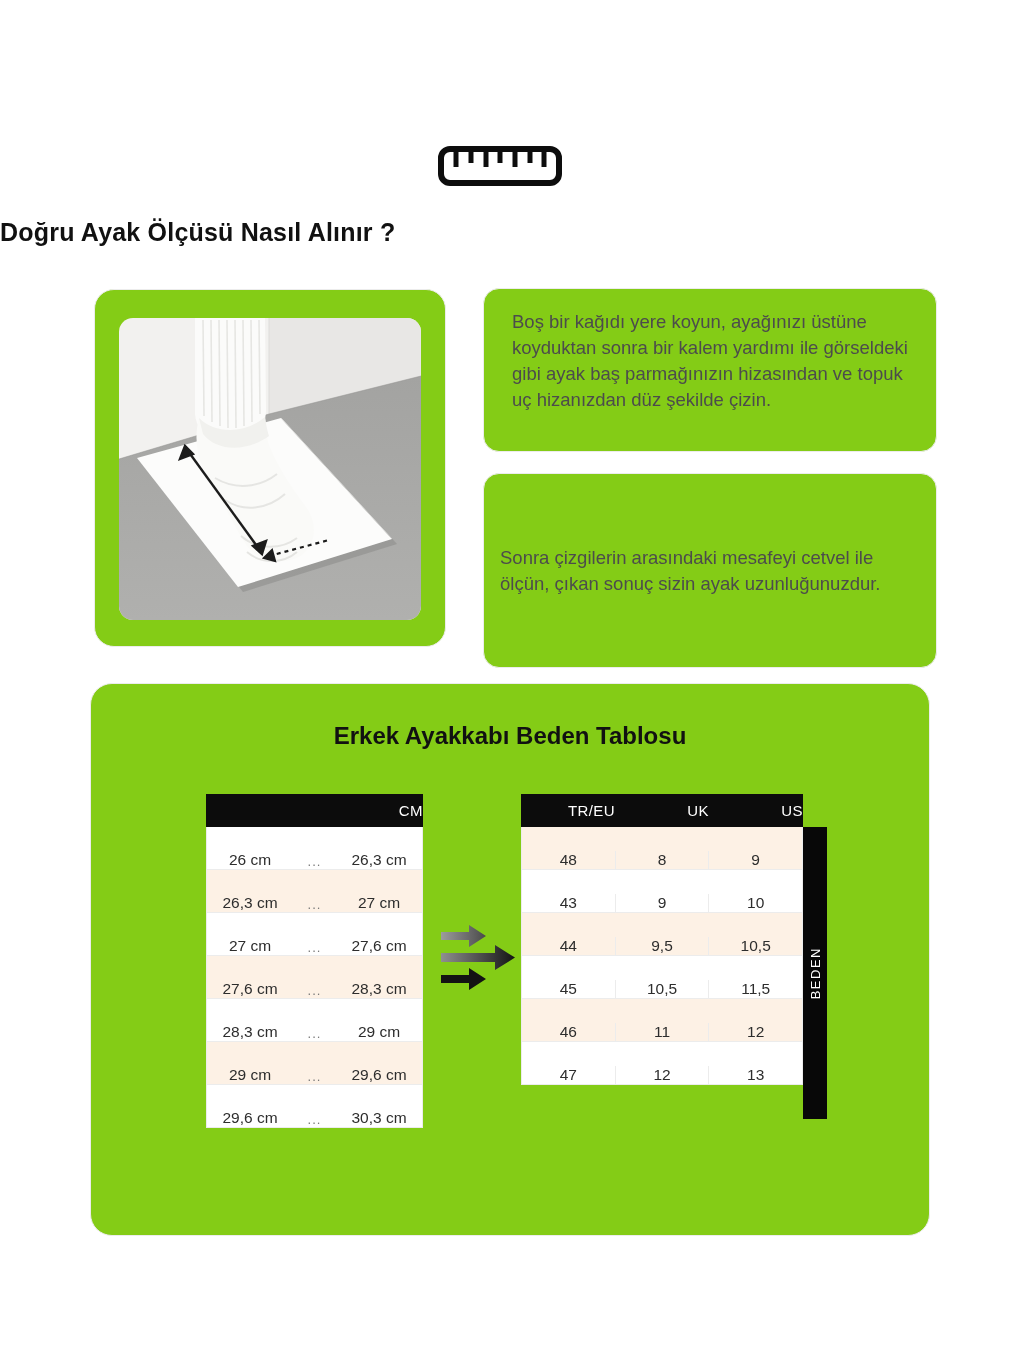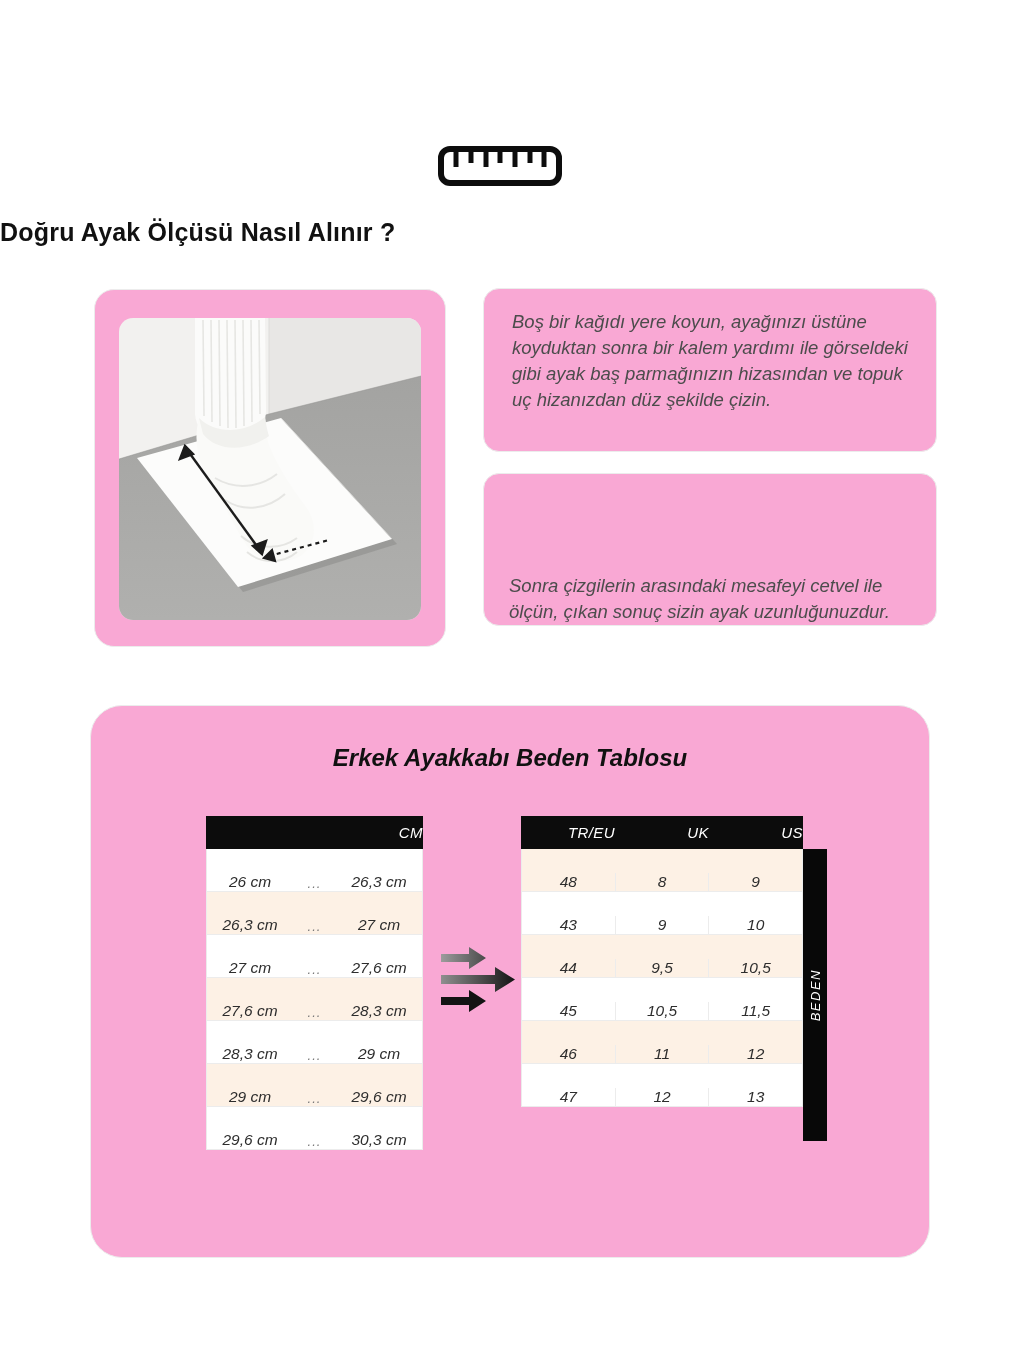--- a/index.html
+++ b/index.html
@@ -11,32 +11,32 @@
   .abs{position:absolute;box-sizing:border-box;}
 
   
   .ruler-wrap{left:437px;top:145px;width:126px;height:42px;}
   .page-title{
     left:0;top:218px;width:1020px;
     font-size:25px;font-weight:700;color:#111;letter-spacing:.2px;
   }
 
   
-  .card{background:#f9a8d4;border:1px solid var(--border);font-style:italic;}
+  .card{background:#84cc16;border:1px solid var(--border);}
   .photo-card{left:94px;top:289px;width:352px;height:358px;border-radius:20px;}
   .photo-frame{left:24px;top:28px;width:302px;height:302px;border-radius:14px;overflow:hidden;}
   .info-box{
     left:483px;width:454px;border-radius:16px;
     font-size:18.5px;line-height:26px;color:#4c4c4c;
   }
   .info-box-1{top:288px;height:164px;padding:20px 28px;}
-  .info-box-2{top:473px;height:153px;padding:0 25px;display:flex;align-items:flex-end;}
+  .info-box-2{top:473px;height:195px;padding:0 16px;display:flex;align-items:center;}
 
   
-  .chart-card{left:90px;top:683px;width:840px;height:553px;border-radius:32px;margin-top:22px;}
+  .chart-card{left:90px;top:683px;width:840px;height:553px;border-radius:22px;}
   .chart-title{
     position:absolute;left:0;top:38px;width:100%;text-align:center;
     font-size:24px;font-weight:700;color:#111;
   }
 
   .tbl{position:absolute;top:110px;}
   .tbl-cm{left:115px;width:217px;}
   .tbl-size{left:430px;width:282px;}
   .thead{
     height:33px;background:var(--header-bg);color:#fff;

